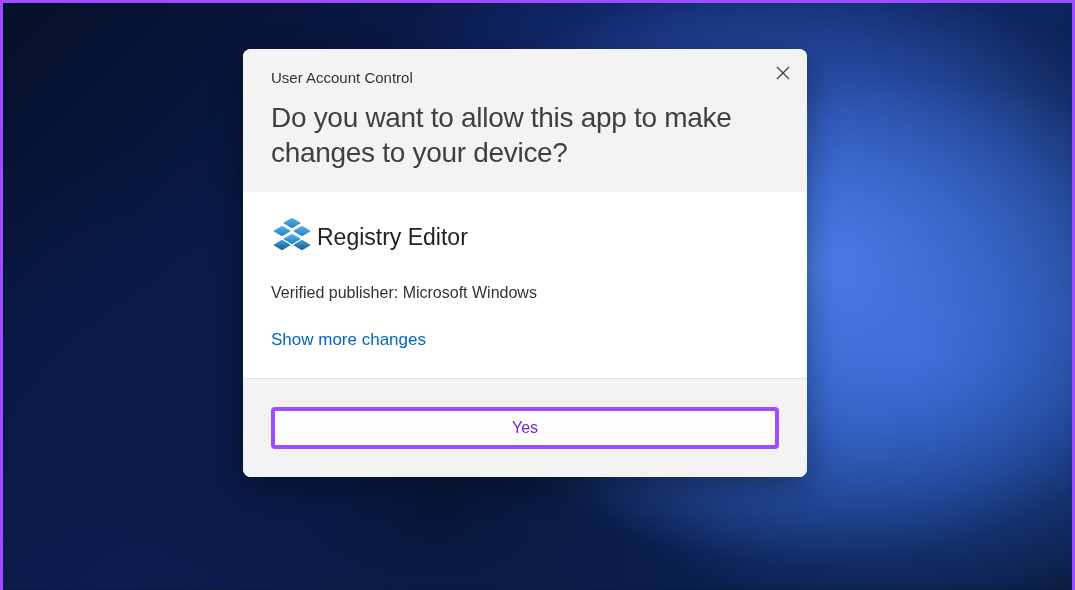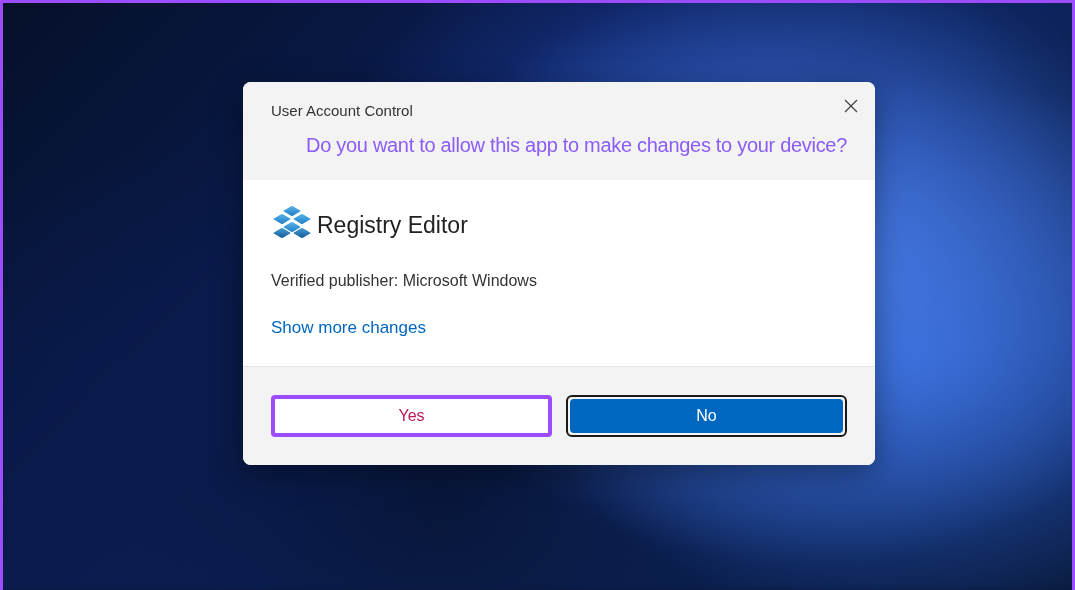--- a/index.html
+++ b/index.html
@@ -32,45 +32,43 @@
       inset: 0;
       border: 3px solid #9b4dff;
       border-bottom: none;
       pointer-events: none;
       z-index: 100;
     }
     .uac-dialog {
       position: absolute;
       left: 243px;
       top: 49px;
-      width: 632px;
+      width: 564px;
       background: #fff;
       border-radius: 8px;
       box-shadow: 0 8px 32px rgba(0,0,0,0.4);
       overflow: hidden;
-      margin-top: 33px;
     }
     .uac-header {
       background: #f3f3f3;
       padding: 20px 28px 22px 28px;
       position: relative;
     }
     .uac-title {
       font-size: 15px;
       color: #333;
       font-weight: 400;
       margin-bottom: 14px;
     }
     .uac-question {
-      font-size: 20px;
-      color: #8b5cf6;
+      font-size: 28px;
+      color: #404040;
       font-weight: 350;
       line-height: 1.25;
       letter-spacing: -0.3px;
-      text-align: right;
     }
     .close-button {
       position: absolute;
       top: 14px;
       right: 14px;
       width: 20px;
       height: 20px;
       display: flex;
       align-items: center;
       justify-content: center;
@@ -124,21 +122,21 @@
       font-family: inherit;
       border-radius: 4px;
       cursor: pointer;
       display: flex;
       align-items: center;
       justify-content: center;
     }
     .btn-yes {
       background: #fefefe;
       border: 4px solid #9b4dff;
-      color: #be185d;
+      color: #6d28d9;
     }
     .btn-no-wrap {
       flex: 1;
       border: 2px solid #1a1a1a;
       border-radius: 6px;
       padding: 2px;
       display: flex;
     }
     .btn-no {
       flex: 1;
@@ -189,19 +187,16 @@
         <span class="cube" style="left:26px; top:24px; background:linear-gradient(135deg,#4a9ed6,#115a98);"></span>
       </div>
       <div class="app-name">Registry Editor</div>
     </div>
     <div class="publisher">Verified publisher: Microsoft Windows</div>
     <div class="details-link">Show more changes</div>
   </div>
 
   <div class="uac-footer">
     <button class="btn btn-yes">Yes</button>
-    <div class="btn-no-wrap">
-      <button class="btn-no">No</button>
-    </div>
   </div>
 </div>
 
 <div class="frame-border"></div>
 
 </body></html>

